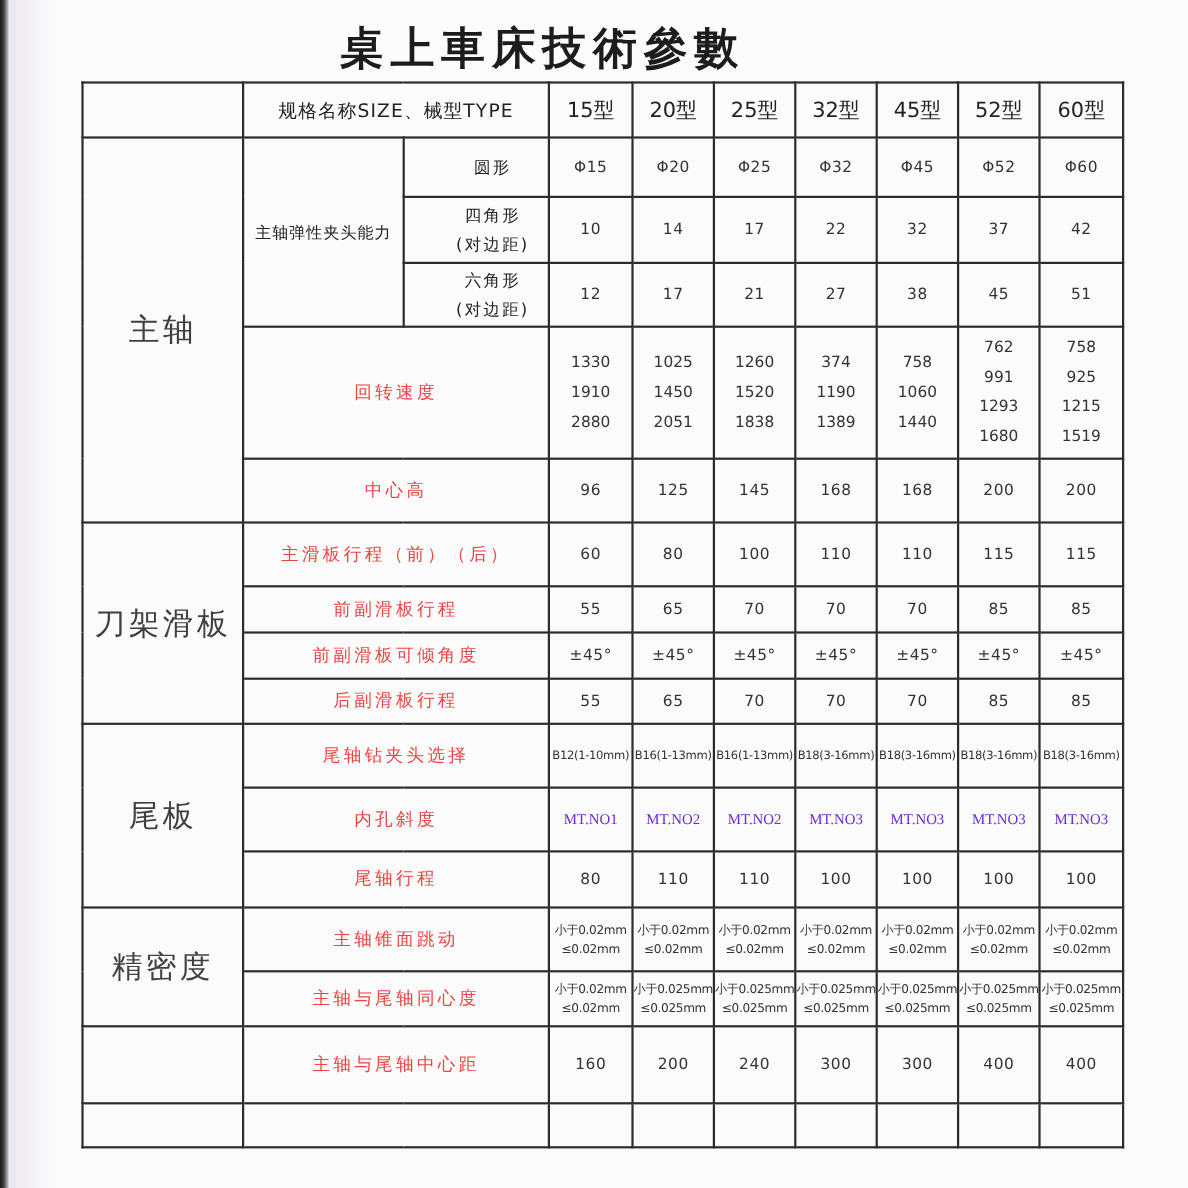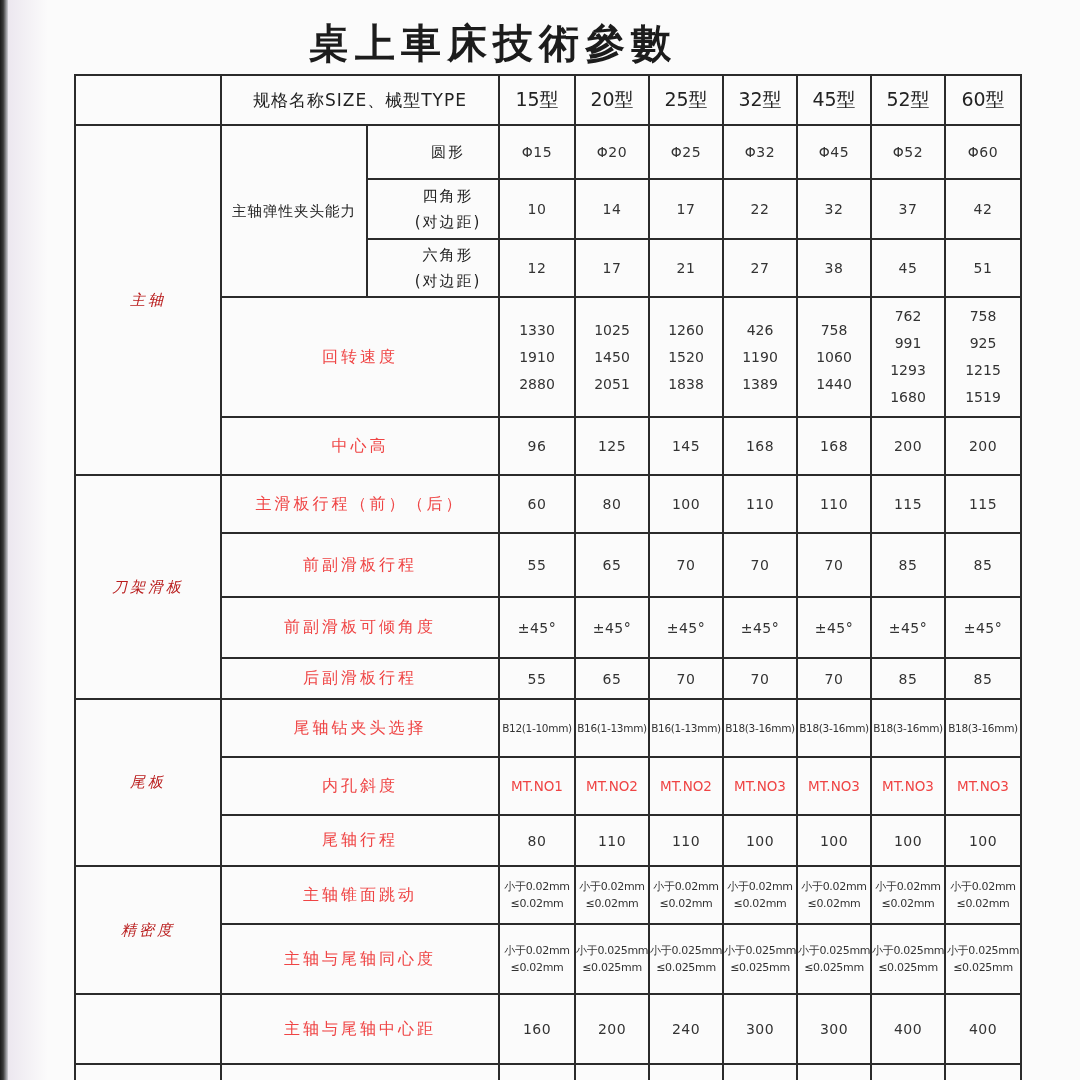--- a/index.html
+++ b/index.html
@@ -27,27 +27,27 @@
     width:946px;
     border-collapse:collapse; table-layout:fixed;
   }
   table.spec td {
     border:2px solid #2b2b2b;
     text-align:center; vertical-align:middle;
     padding:0; overflow:hidden;
   }
   .hdr-label { font-size:17px; letter-spacing:1px; color:#222; }
   .hdr-model { font-size:19px; color:#222; }
-  .cat { font-size:15px; letter-spacing:3px; color:#b91c1c;font-style:italic; }
+  .cat { font-size:28px; letter-spacing:3px; color:#404040; }
   .param { font-size:16px; letter-spacing:3px; color:#ef4444; }
   .sub { font-size:15px; letter-spacing:2px; color:#222; text-align:left; padding-left:30px !important; line-height:26px; }
   .sub span { display:block; }
   .val { font-size:14px; color:#333; letter-spacing:0.5px; }
   .val-sm { font-size:10.5px; color:#333; letter-spacing:-0.3px; white-space:nowrap; }
-  .val-mt { font-size:13.5px; color:#ef4444; }
+  .val-mt { font-size:13.5px; color:#6d28d9;font-family:Liberation Serif, serif; }
   .val-prec { font-size:11px; color:#333; line-height:17px; white-space:nowrap; letter-spacing:-0.3px; }
   .val-prec span { display:block; }
   .speed span { display:block; line-height:27px; font-size:14px; color:#333; }
   .spindle-sub { font-size:14.5px; letter-spacing:1px; color:#222; }
 </style>
 </head>
 <body>
 
 <div class="edge-shadow"></div>
 <div class="edge-tint"></div>
@@ -133,21 +133,21 @@
       <span>1025</span>
       <span>1450</span>
       <span>2051</span>
     </td>
     <td class="speed">
       <span>1260</span>
       <span>1520</span>
       <span>1838</span>
     </td>
     <td class="speed">
-      <span>426</span>
+      <span>374</span>
       <span>1190</span>
       <span>1389</span>
     </td>
     <td class="speed">
       <span>758</span>
       <span>1060</span>
       <span>1440</span>
     </td>
     <td class="speed">
       <span>762</span>
@@ -178,31 +178,31 @@
     <td rowspan="4" class="cat">刀架滑板</td>
     <td colspan="2" class="param">主滑板行程（前）（后）</td>
     <td class="val">60</td>
     <td class="val">80</td>
     <td class="val">100</td>
     <td class="val">110</td>
     <td class="val">110</td>
     <td class="val">115</td>
     <td class="val">115</td>
   </tr>
-  <tr style="height:64px">
+  <tr style="height:42px">
     <td colspan="2" class="param">前副滑板行程</td>
     <td class="val">55</td>
     <td class="val">65</td>
     <td class="val">70</td>
     <td class="val">70</td>
     <td class="val">70</td>
     <td class="val">85</td>
     <td class="val">85</td>
   </tr>
-  <tr style="height:61px">
+  <tr style="height:42px">
     <td colspan="2" class="param">前副滑板可倾角度</td>
     <td class="val">±45°</td>
     <td class="val">±45°</td>
     <td class="val">±45°</td>
     <td class="val">±45°</td>
     <td class="val">±45°</td>
     <td class="val">±45°</td>
     <td class="val">±45°</td>
   </tr>
   <tr style="height:41px">
@@ -273,21 +273,21 @@
         </td>
     <td class="val-prec">
           <span>小于0.02mm</span>
           <span>≤0.02mm</span>
         </td>
     <td class="val-prec">
           <span>小于0.02mm</span>
           <span>≤0.02mm</span>
         </td>
   </tr>
-  <tr style="height:70px">
+  <tr style="height:50px">
     <td colspan="2" class="param">主轴与尾轴同心度</td>
     <td class="val-prec">
           <span>小于0.02mm</span>
           <span>≤0.02mm</span>
         </td>
     <td class="val-prec">
           <span>小于0.025mm</span>
           <span>≤0.025mm</span>
         </td>
     <td class="val-prec">

